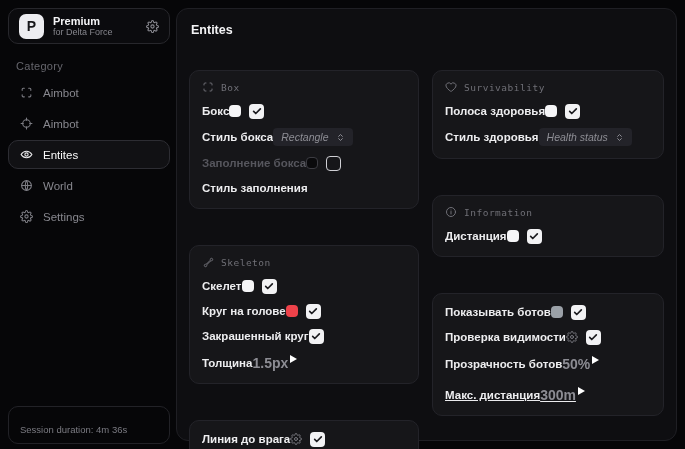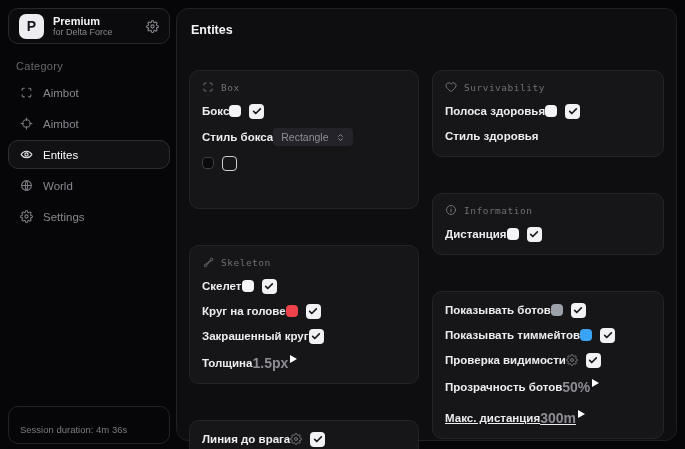--- a/index.html
+++ b/index.html
@@ -83,21 +83,21 @@
   .checkbox {
     width:15px; height:15px; border-radius:4px; background:#f2f2f4;
     display:flex; align-items:center; justify-content:center; cursor:pointer;
   }
   .checkbox svg { stroke:#1b1b1f; }
   .checkbox.unchecked { background:transparent; border:1.5px solid #cfcfd4; }
 
   .select {
     display:flex; align-items:center; gap:7px;
     background:#232329; border-radius:4px; padding:3px 8px;
-    color:#8e8e95; font-size:10.5px; cursor:pointer;
+    color:#8e8e95; font-size:10.5px; cursor:pointer;font-style:italic;
   }
   .select .sicon { color:#8e8e95; }
 
   .mini-gear { color:#77777e; cursor:pointer; display:flex; }
 
   .row-value { font-size:14px; color:#8c8c93; font-weight:bold; }
   .slider { position:relative; height:2px; background:#3b3b41; border-radius:2px; margin:3px 2px 3px 2px; cursor:pointer; }
   .slider .fill { position:absolute; left:0; top:0; bottom:0; background:#ededf0; border-radius:2px; }
   .slider .fill::after {
     content:""; position:absolute; right:-7px; top:50%; transform:translateY(-50%);
@@ -211,26 +211,28 @@
           <span class="select">
             <span>Rectangle</span>
             <span class="sicon">
                 <svg width="9" height="9" viewBox="0 0 24 24" fill="none" stroke="currentColor" stroke-width="2.6" stroke-linecap="round" stroke-linejoin="round">
                   <path d="M7 9l5-5 5 5M7 15l5 5 5-5"></path>
                 </svg>
               </span>
           </span>
         </div>
         <div class="row">
+          <span class="row-label dim">Заполнение бокса</span>
           <span class="controls">
             <span class="swatch dark" style="background: rgb(10, 10, 12);"></span>
             <span class="checkbox unchecked"></span>
           </span>
         </div>
         <div class="row">
+          <span class="row-label">Стиль заполнения</span>
         </div>
       </div>
 
       <div class="card">
         <div class="card-header">
           <span class="hicon">
               <svg width="12" height="12" viewBox="0 0 24 24" fill="none" stroke="currentColor" stroke-width="2" stroke-linecap="round" stroke-linejoin="round">
                 <path d="M17 10c.7-.7 1.69-1 2.5-.5a2.5 2.5 0 1 0-3-3c.5.81.2 1.8-.5 2.5l-7 7c-.7.7-1.69 1-2.5.5a2.5 2.5 0 1 0 3 3c-.5-.81-.2-1.8.5-2.5Z"></path>
               </svg>
             </span>
@@ -332,20 +334,28 @@
             <span class="swatch" style="background: rgb(245, 245, 247);"></span>
             <span class="checkbox">
                 <svg width="10" height="10" viewBox="0 0 24 24" fill="none" stroke-width="4" stroke-linecap="round" stroke-linejoin="round">
                   <path d="M4 13l5 5L20 7"></path>
                 </svg>
               </span>
           </span>
         </div>
         <div class="row">
           <span class="row-label">Стиль здоровья</span>
+          <span class="select">
+            <span>Health status</span>
+            <span class="sicon">
+                <svg width="9" height="9" viewBox="0 0 24 24" fill="none" stroke="currentColor" stroke-width="2.6" stroke-linecap="round" stroke-linejoin="round">
+                  <path d="M7 9l5-5 5 5M7 15l5 5 5-5"></path>
+                </svg>
+              </span>
+          </span>
         </div>
       </div>
 
       <div class="card">
         <div class="card-header">
           <span class="hicon">
               <svg width="12" height="12" viewBox="0 0 24 24" fill="none" stroke="currentColor" stroke-width="2" stroke-linecap="round">
                 <circle cx="12" cy="12" r="9"></circle>
                 <path d="M12 8h.01M12 11v5"></path>
               </svg>
@@ -371,31 +381,20 @@
           <span class="controls">
             <span class="swatch" style="background: rgb(155, 161, 168);"></span>
             <span class="checkbox">
                 <svg width="10" height="10" viewBox="0 0 24 24" fill="none" stroke-width="4" stroke-linecap="round" stroke-linejoin="round">
                   <path d="M4 13l5 5L20 7"></path>
                 </svg>
               </span>
           </span>
         </div>
         <div class="row">
-          <span class="row-label">Показывать тиммейтов</span>
-          <span class="controls">
-            <span class="swatch" style="background: rgb(56, 163, 247);"></span>
-            <span class="checkbox">
-                <svg width="10" height="10" viewBox="0 0 24 24" fill="none" stroke-width="4" stroke-linecap="round" stroke-linejoin="round">
-                  <path d="M4 13l5 5L20 7"></path>
-                </svg>
-              </span>
-          </span>
-        </div>
-        <div class="row">
           <span class="row-label">Проверка видимости</span>
           <span class="controls">
             <span class="mini-gear">
                 <svg width="12" height="12" viewBox="0 0 24 24" fill="none" stroke="currentColor" stroke-width="2" stroke-linecap="round" stroke-linejoin="round">
                   <circle cx="12" cy="12" r="3"></circle>
                   <path d="M19.4 15a1.7 1.7 0 0 0 .34 1.87l.06.06a2 2 0 1 1-2.83 2.83l-.06-.06a1.7 1.7 0 0 0-1.87-.34 1.7 1.7 0 0 0-1 1.55V21a2 2 0 1 1-4 0v-.09a1.7 1.7 0 0 0-1-1.55 1.7 1.7 0 0 0-1.87.34l-.06.06a2 2 0 1 1-2.83-2.83l.06-.06a1.7 1.7 0 0 0 .34-1.87 1.7 1.7 0 0 0-1.55-1H3a2 2 0 1 1 0-4h.09a1.7 1.7 0 0 0 1.55-1 1.7 1.7 0 0 0-.34-1.87l-.06-.06a2 2 0 1 1 2.83-2.83l.06.06a1.7 1.7 0 0 0 1.87.34 1.7 1.7 0 0 0 1-1.55V3a2 2 0 1 1 4 0v.09a1.7 1.7 0 0 0 1 1.55 1.7 1.7 0 0 0 1.87-.34l.06-.06a2 2 0 1 1 2.83 2.83l-.06.06a1.7 1.7 0 0 0-.34 1.87 1.7 1.7 0 0 0 1.55 1H21a2 2 0 1 1 0 4h-.09a1.7 1.7 0 0 0-1.55 1z"></path>
                 </svg>
               </span>
             <span class="checkbox">
                 <svg width="10" height="10" viewBox="0 0 24 24" fill="none" stroke-width="4" stroke-linecap="round" stroke-linejoin="round">

